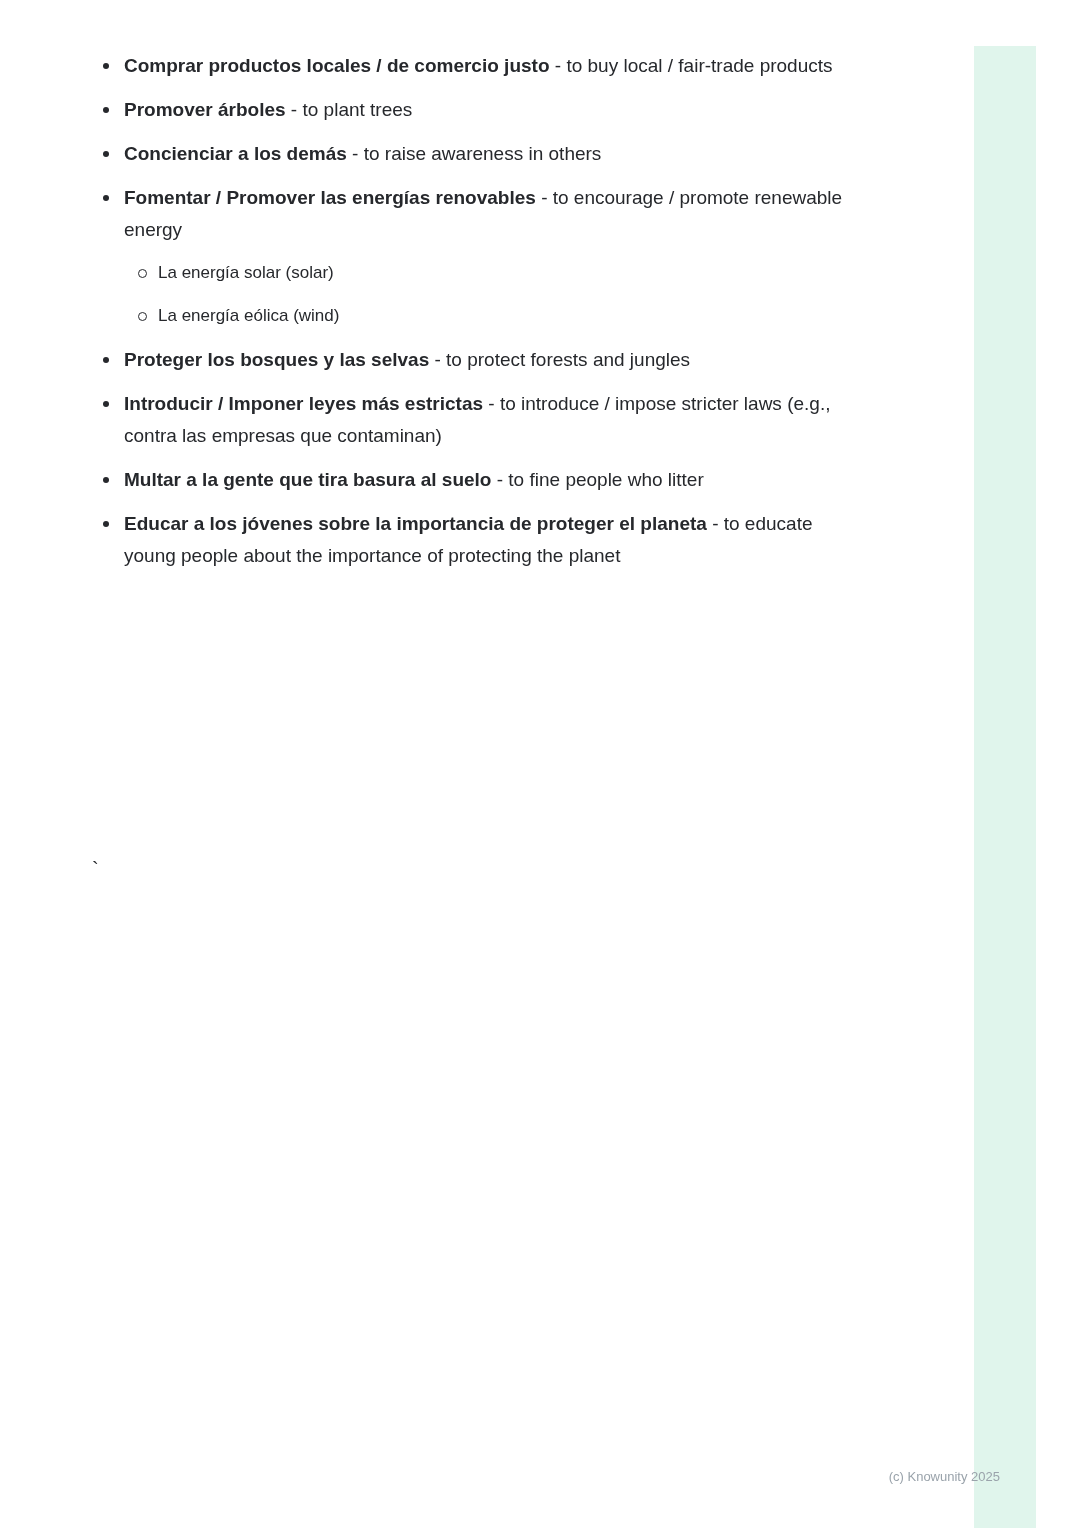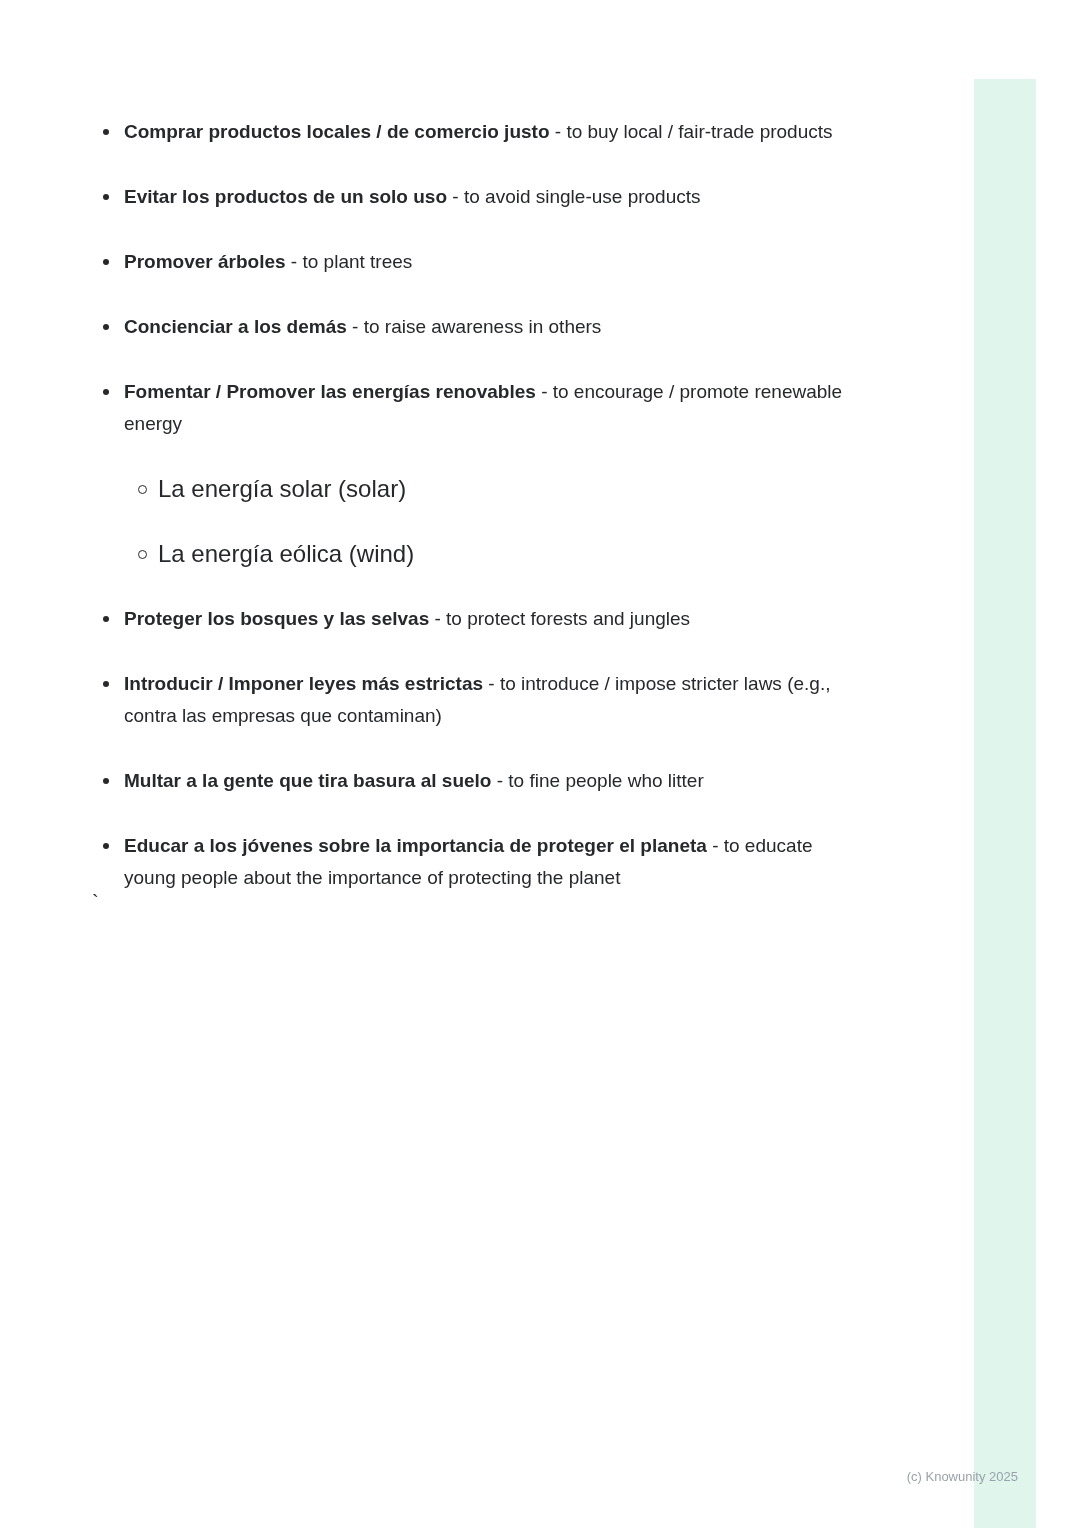--- a/index.html
+++ b/index.html
@@ -1,15 +1,15 @@
 <!DOCTYPE html>
 <html style="--accent: #7edcb9; --stripe: #e0f5ec; --text: #26282c; --muted: #9aa3ab;"><head>
 <meta charset="utf-8">
 <style>
-  * { box-sizing: border-box; margin-top: 33px; }
+  * { box-sizing: border-box; }
   html, body { margin: 0; padding: 0; }
   body {
     width: 1080px;
     height: 1528px;
     position: relative;
     background: #ffffff;
     font-family: "Liberation Sans", "DejaVu Sans", sans-serif;
     color: var(--text, #26282c);
     overflow: hidden;
   }
@@ -60,21 +60,21 @@
     margin: 36px 0 28px 0;
     letter-spacing: 0.2px;
   }
   .sub-list {
     list-style: none;
     margin: 11px 0 2px 0;
     padding-left: 34px;
   }
   .subitem {
     position: relative;
-    font-size: 24px;
+    font-size: 17px;
     line-height: 32px;
     margin-bottom: 11px;
   }
   .subitem::before {
     content: "";
     position: absolute;
     left: -20px;
     top: 12px;
     width: 7px;
     height: 7px;
@@ -84,43 +84,39 @@
   }
   .stray {
     position: absolute;
     left: 92px;
     top: 858px;
     font-size: 20px;
     z-index: 1;
   }
   .footer {
     position: absolute;
-    right: 62px;
+    right: 80px;
     bottom: 44px;
     font-size: 13px;
     color: var(--muted, #9aa3ab);
     z-index: 2;
   }
 </style>
 </head>
 <body>
 
 <div class="stripe"></div>
 
 <main class="content" id="content">
     <ul class="bullet-list">
   <li class="item">
     <span class="term">Comprar productos locales / de comercio justo</span>
     <span class="def">- to buy local / fair-trade products</span>
   </li>
 
-  <li class="item">
-    <span class="term">Evitar los productos de un solo uso</span>
-    <span class="def">- to avoid single-use products</span>
-  </li>
 
   <li class="item">
     <span class="term">Promover árboles</span>
     <span class="def">- to plant trees</span>
   </li>
 
   <li class="item">
     <span class="term">Concienciar a los demás</span>
     <span class="def">- to raise awareness in others</span>
   </li>

